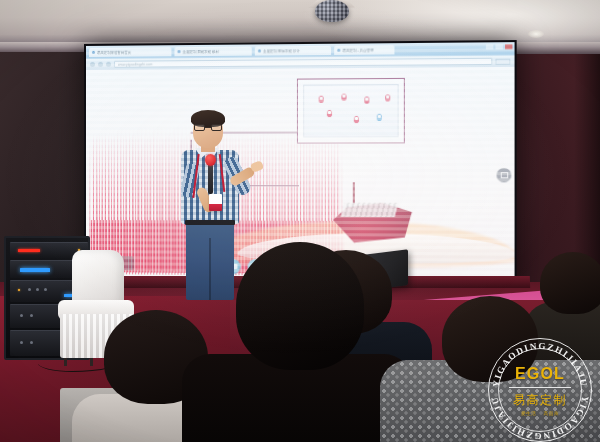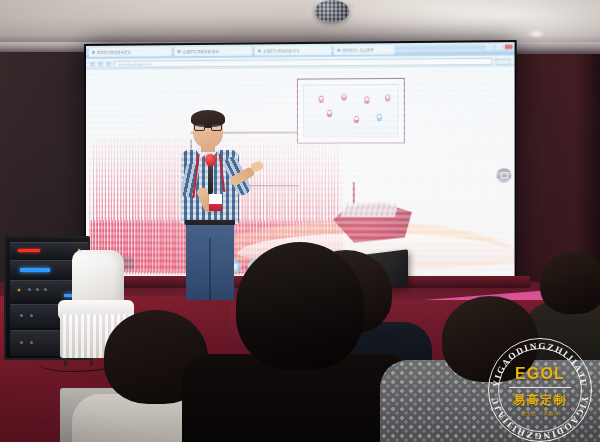--- a/index.html
+++ b/index.html
@@ -436,21 +436,21 @@
     position:absolute;left:10px;top:10px;right:10px;bottom:10px;border-radius:50%;
     border:1.1px solid rgba(255,255,255,.80);
   }
   .wm-core{
     position:absolute;left:16px;top:28px;right:16px;height:50px;
     display:flex;flex-direction:column;align-items:center;justify-content:space-between;gap:1px;
     color:#eab308;text-shadow:0 1px 2px rgba(0,0,0,.45);
   }
   .wm-egol{font-size:16px;font-weight:700;letter-spacing:1.2px;line-height:1;}
   .wm-rule{width:62px;height:1px;background:rgba(255,255,255,.85);margin:2px 0;}
-  .wm-cn{font-size:12px;font-weight:700;letter-spacing:1.5px;line-height:1;}
+  .wm-cn{font-size:12px;font-weight:400;letter-spacing:1.5px;line-height:1;}
   .wm-sub{font-size:4.6px;letter-spacing:.6px;opacity:.9;display:flex;gap:7px;margin-top:2px;}
   .wm-arc{position:absolute;inset:0;}
   .wm-arc text{
     fill:rgba(255,255,255,.92);font-family:"Liberation Serif",serif;
     font-size:9.2px;letter-spacing:1.5px;font-weight:600;
   }
 </style>
 </head>
 <body>
 

